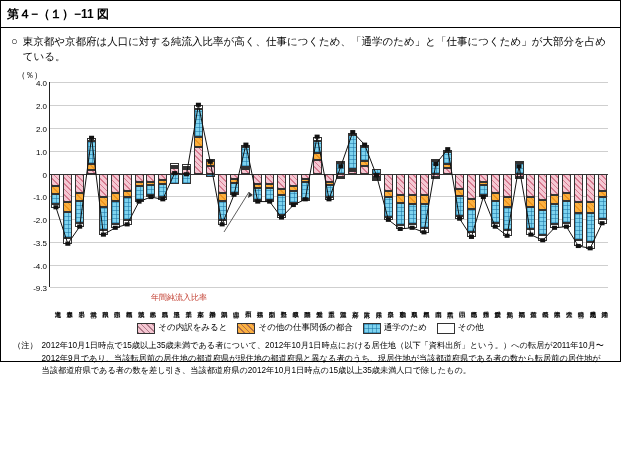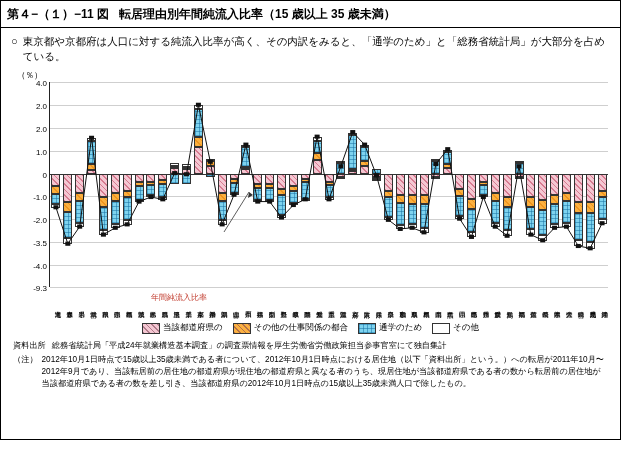--- a/index.html
+++ b/index.html
@@ -4,21 +4,21 @@
 <style>
   html,body{margin:0;padding:0;}
   body{
     width:621px;height:450px;
     background:#ffffff;
     font-family:"Liberation Sans","DejaVu Sans",sans-serif;
     color:#000;
     overflow:hidden;
   }
   #page{
-    position:relative;width:621px;height:440px;
+    position:relative;width:621px;height:362px;
     border:1px solid #000;
     box-sizing:border-box;
     background:#fff;
   }
   
   .fig-header{
     display:flex;align-items:center;
     padding:5px 6px 4px 6px;
     border-bottom:1px solid #000;
   }
@@ -122,26 +122,25 @@
   .foot-note-label{white-space:nowrap;margin-right:4px;}
   .foot-note-body{flex:1;}
 </style>
 </head>
 <body>
 
 <div id="page">
 
   <div class="fig-header">
     <div class="fig-no">第４−（１）−11 図</div>
-    <div class="fig-title">転居理由別年間純流入比率（15 歳以上 35 歳未満）</div>
   </div>
 
   <div class="lead">
     <div class="lead-bullet">○</div>
-    <div class="lead-text">東京都や京都府は人口に対する純流入比率が高く、その内訳をみると、「通学のため」と「総務省統計局」が大部分を占めている。</div>
+    <div class="lead-text">東京都や京都府は人口に対する純流入比率が高く、仕事につくため、「通学のため」と「仕事につくため」が大部分を占めている。</div>
   </div>
 
   <div class="chart-wrap">
     <div class="yunit">（％）</div>
     <div class="plot" id="plot">
       <div id="grid">
           <div class="gridline" style="top: 0%;">
             <span class="ytick">4.0</span>
           </div>
           <div class="gridline" style="top: 11.1111%;">
@@ -559,40 +558,36 @@
     <svg class="annot-arrow" id="annotArrow" style="position:absolute;left:40px;top:12px;width:575px;height:205px;overflow:visible;pointer-events:none;">
       <path d="M 175 150 L 200 110" stroke="#333" stroke-width="0.8" fill="none"></path>
       <path d="M 200 110 l -1 6 l 5 -3 z" fill="#333"></path>
     </svg>
     <div class="annot" id="annotLabel" style="left:142px;top:222px;">年間純流入比率</div>
   </div>
 
   <div class="legend" id="legend">
       <div class="legend-item">
         <span class="swatch" style="background-color: rgb(244, 199, 210); background-image: repeating-linear-gradient(45deg, rgba(120, 60, 80, 0.55) 0px, rgba(120, 60, 80, 0.55) 1px, transparent 1px, transparent 4px);"></span>
-        <span>当該都道府県の</span>
+        <span>その内訳をみると</span>
       </div>
       <div class="legend-item">
         <span class="swatch" style="background-color: rgb(251, 176, 64); background-image: repeating-linear-gradient(45deg, rgba(120, 60, 80, 0.55) 0px, rgba(120, 60, 80, 0.55) 1px, transparent 1px, transparent 4px);"></span>
         <span>その他の仕事関係の都合</span>
       </div>
       <div class="legend-item">
         <span class="swatch" style="background-color: rgb(126, 211, 239); background-image: repeating-linear-gradient(0deg, rgba(20, 110, 160, 0.5) 0px, rgba(20, 110, 160, 0.5) 1px, transparent 1px, transparent 4px), repeating-linear-gradient(90deg, rgba(20, 110, 160, 0.5) 0px, rgba(20, 110, 160, 0.5) 1px, transparent 1px, transparent 4px);"></span>
         <span>通学のため</span>
       </div>
       <div class="legend-item">
         <span class="swatch" style="background-color: rgb(255, 255, 255);"></span>
         <span>その他</span>
       </div>
     </div>
 
   <div class="footer">
-    <div class="foot-row">
-      <div class="foot-label">資料出所</div>
-      <div class="foot-body">総務省統計局「平成24年就業構造基本調査」の調査票情報を厚生労働省労働政策担当参事官室にて独自集計</div>
-    </div>
     <div class="foot-note">
       <div class="foot-note-label">（注）</div>
       <div class="foot-note-body">2012年10月1日時点で15歳以上35歳未満である者について、2012年10月1日時点における居住地（以下「資料出所」という。）への転居が2011年10月〜2012年9月であり、当該転居前の居住地の都道府県が現住地の都道府県と異なる者のうち、現居住地が当該都道府県である者の数から転居前の居住地が当該都道府県である者の数を差し引き、当該都道府県の2012年10月1日時点の15歳以上35歳未満人口で除したもの。</div>
     </div>
   </div>
 
 </div>
 
 </body></html>

